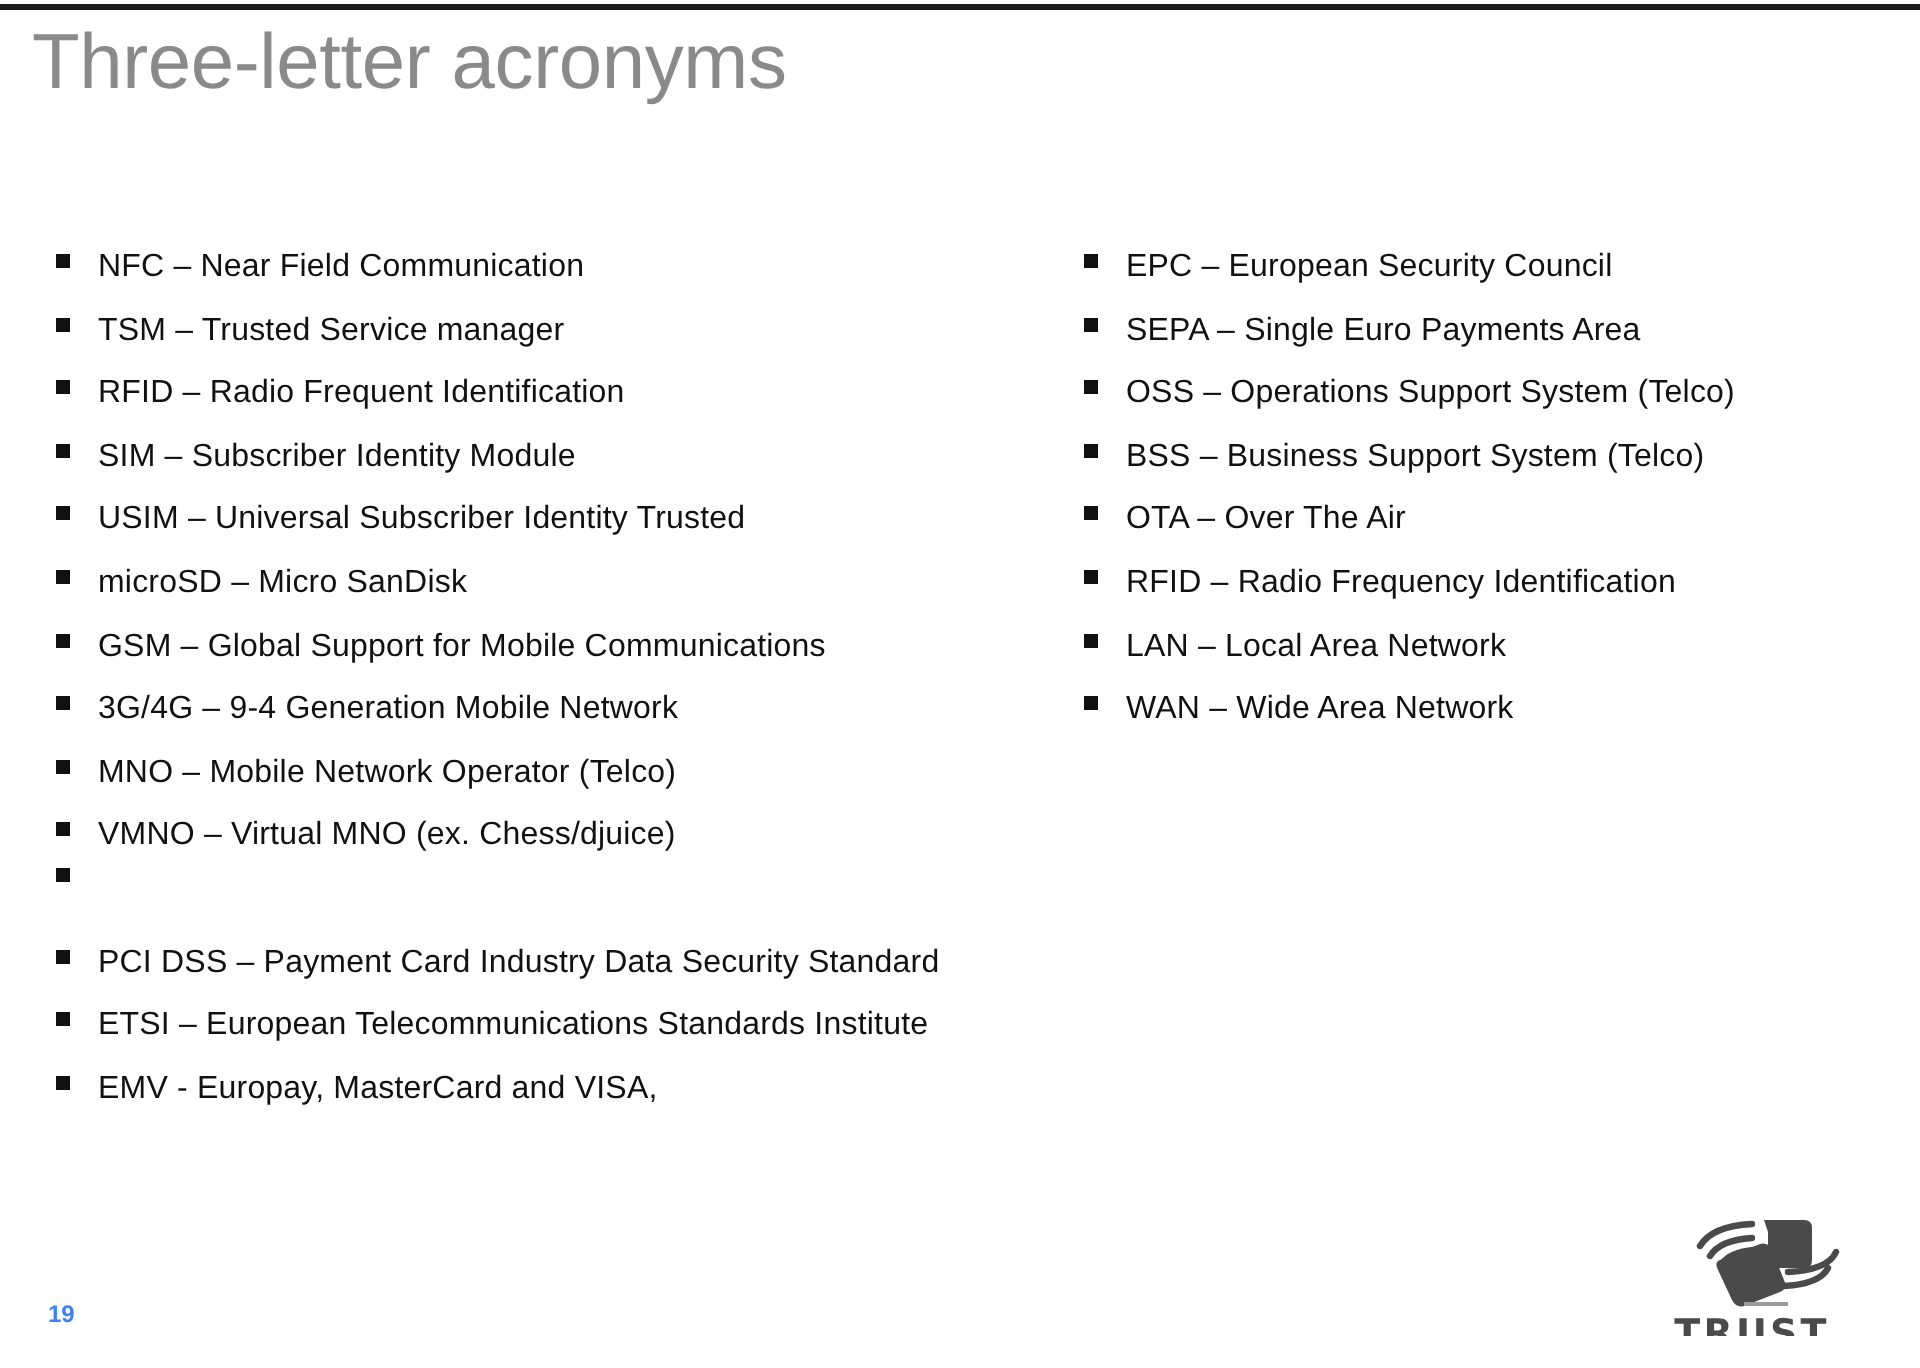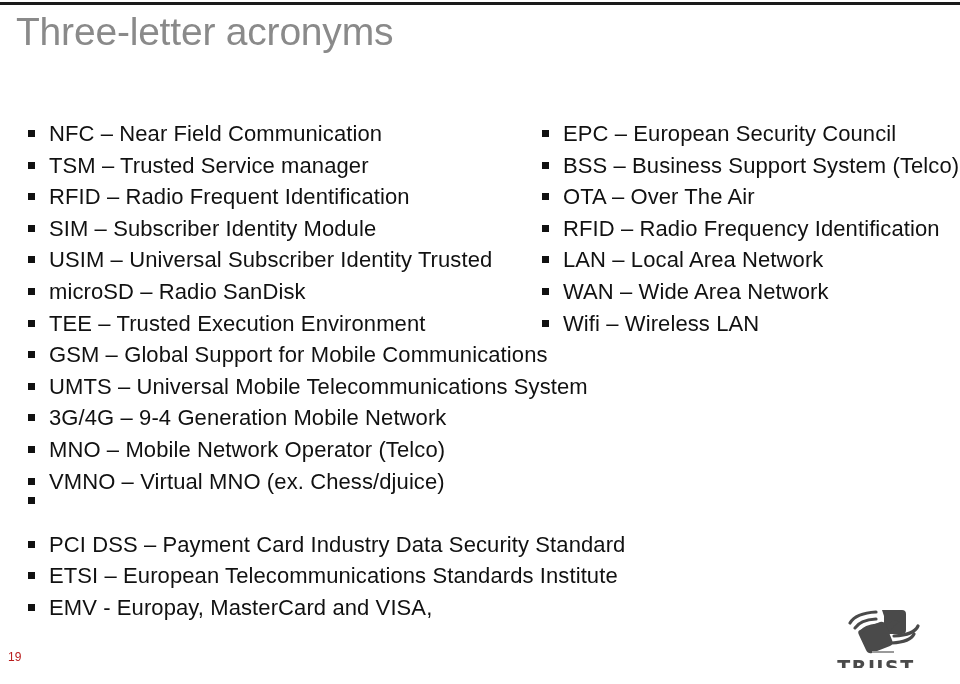--- a/index.html
+++ b/index.html
@@ -57,32 +57,32 @@
   .bullet-marker {
     flex: 0 0 auto;
     width: 7px;
     height: 7px;
     background: #111111;
     margin-right: 14px;
     position: relative;
     top: -4px;
   }
   .bullet-text {
-    font-size: 22px;
+    font-size: 16px;
     color: #111111;
     line-height: 24px;
     letter-spacing: 0.1px;
   }
   #page-number {
     position: absolute;
-    left: 8px;
+    left: 24px;
     top: 650px;
     font-size: 12px;
-    font-weight: normal;
-    color: #b91c1c;
+    font-weight: bold;
+    color: #3b82f6;
   }
   #logo {
     position: absolute;
     left: 800px;
     top: 604px;
     width: 152px;
     height: 80px;
   }
   #logo-mark {
     position: absolute;
@@ -129,36 +129,28 @@
       <div class="bullet-item">
         <span class="bullet-marker"></span>
         <span class="bullet-text">SIM – Subscriber Identity Module</span>
       </div>
       <div class="bullet-item">
         <span class="bullet-marker"></span>
         <span class="bullet-text">USIM – Universal Subscriber Identity Trusted</span>
       </div>
       <div class="bullet-item">
         <span class="bullet-marker"></span>
-        <span class="bullet-text">microSD – Radio SanDisk</span>
-      </div>
-      <div class="bullet-item">
-        <span class="bullet-marker"></span>
-        <span class="bullet-text">TEE – Trusted Execution Environment</span>
+        <span class="bullet-text">microSD – Micro SanDisk</span>
       </div>
       <div class="bullet-item">
         <span class="bullet-marker"></span>
         <span class="bullet-text">GSM – Global Support for Mobile Communications</span>
       </div>
       <div class="bullet-item">
         <span class="bullet-marker"></span>
-        <span class="bullet-text">UMTS – Universal Mobile Telecommunications System</span>
-      </div>
-      <div class="bullet-item">
-        <span class="bullet-marker"></span>
         <span class="bullet-text">3G/4G – 9-4 Generation Mobile Network</span>
       </div>
       <div class="bullet-item">
         <span class="bullet-marker"></span>
         <span class="bullet-text">MNO – Mobile Network Operator (Telco)</span>
       </div>
       <div class="bullet-item">
         <span class="bullet-marker"></span>
         <span class="bullet-text">VMNO – Virtual MNO (ex. Chess/djuice)</span>
       </div>
@@ -179,41 +171,45 @@
       </div>
     </div>
 
   <div id="right-column" class="bullet-column">
       <div class="bullet-item">
         <span class="bullet-marker"></span>
         <span class="bullet-text">EPC – European Security Council</span>
       </div>
       <div class="bullet-item">
         <span class="bullet-marker"></span>
+        <span class="bullet-text">SEPA – Single Euro Payments Area</span>
+      </div>
+      <div class="bullet-item">
+        <span class="bullet-marker"></span>
+        <span class="bullet-text">OSS – Operations Support System (Telco)</span>
+      </div>
+      <div class="bullet-item">
+        <span class="bullet-marker"></span>
         <span class="bullet-text">BSS – Business Support System (Telco)</span>
       </div>
       <div class="bullet-item">
         <span class="bullet-marker"></span>
         <span class="bullet-text">OTA – Over The Air</span>
       </div>
       <div class="bullet-item">
         <span class="bullet-marker"></span>
         <span class="bullet-text">RFID – Radio Frequency Identification</span>
       </div>
       <div class="bullet-item">
         <span class="bullet-marker"></span>
         <span class="bullet-text">LAN – Local Area Network</span>
       </div>
       <div class="bullet-item">
         <span class="bullet-marker"></span>
         <span class="bullet-text">WAN – Wide Area Network</span>
-      </div>
-      <div class="bullet-item">
-        <span class="bullet-marker"></span>
-        <span class="bullet-text">Wifi – Wireless LAN</span>
       </div>
     </div>
 
   <div id="page-number">19</div>
 
   <div id="logo">
     <svg id="logo-mark" viewBox="0 0 92 54">
       <g fill="#4a4a4a">
         <path d="M52 6 L72 6 Q76 6 76 10 L76 26 Q76 30 72 30 L58 30 Q54 30 54 26 L54 12 Z"></path>
         <path d="M30 26 L50 18 Q54 17 56 21 L62 36 Q64 40 60 42 L42 49 Q38 50 36 46 L29 31 Q27 27 30 26 Z"></path>

